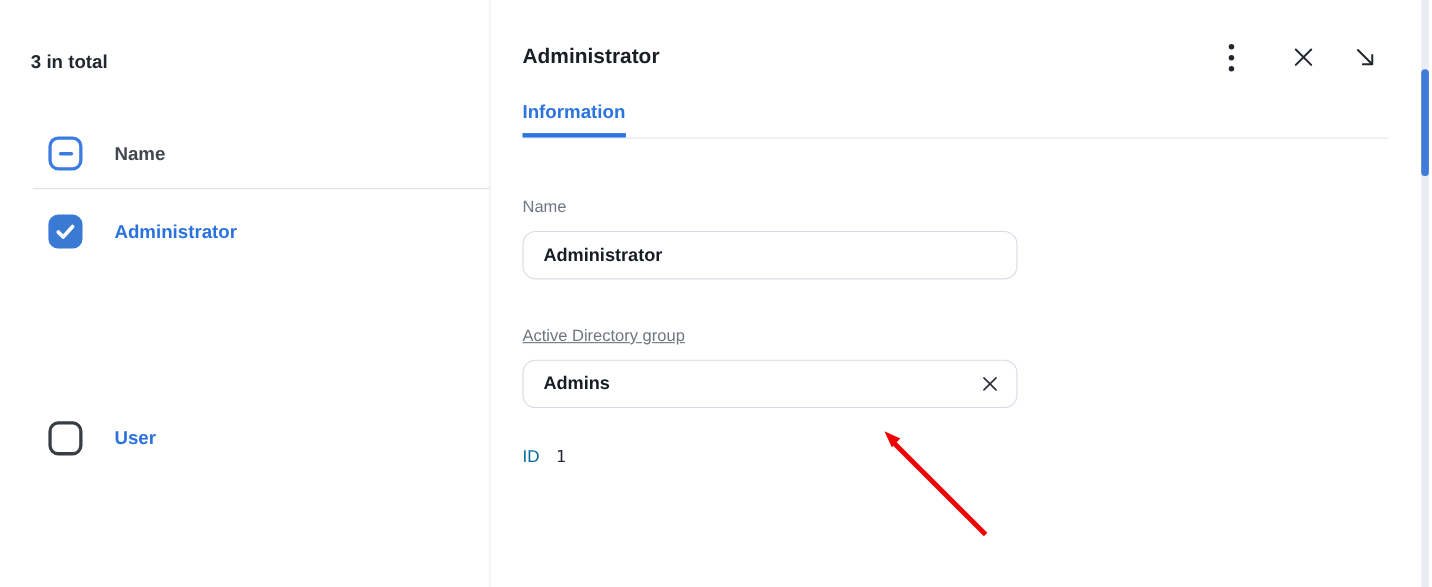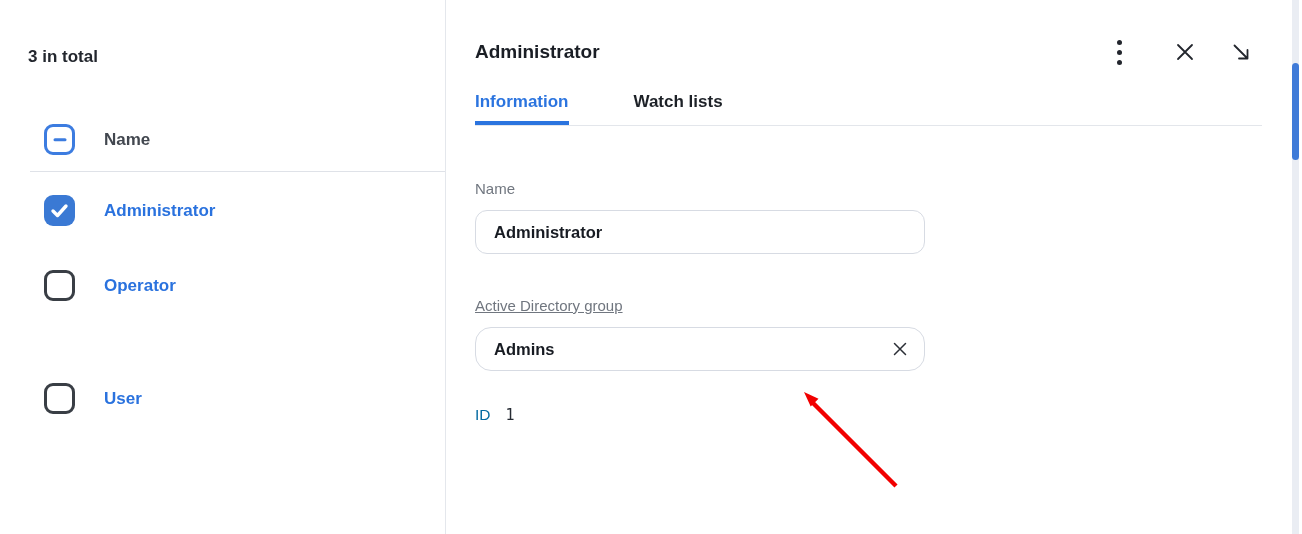--- a/index.html
+++ b/index.html
@@ -37,31 +37,31 @@
   .right-panel { position:absolute; left:446px; top:0; width:856px; height:534px; background:#fff; }
   .panel-title { position:absolute; left:29px; top:41px; font-size:19px; font-weight:700; color:#1a1e25; }
 
   .hdr-icon { position:absolute; top:40px; width:24px; height:24px; display:flex; align-items:center; justify-content:center; cursor:pointer; color:#22262d; }
   .icon-kebab { left:661px; }
   .icon-close { left:727px; }
   .icon-expand { left:783px; }
   .kebab-dots { display:flex; flex-direction:column; gap:5px; }
   .kebab-dots i { width:5px; height:5px; border-radius:50%; background:#22262d; }
 
-  .tabs { position:absolute; left:29px; top:92px; width:787px; display:flex; gap:65px; border-bottom:1px solid #e3e6eb; }
+  .tabs { position:absolute; left:29px; top:92px; width:787px; display:flex; gap:31px; border-bottom:1px solid #e3e6eb; }
   .tab { font-size:17px; font-weight:600; color:#1d2127; padding-bottom:9px; border-bottom:4px solid transparent; cursor:pointer; white-space:nowrap; }
   .tab.active { color:#2b74df; border-bottom-color:#2b74df; }
 
   .field-label { position:absolute; left:29px; font-size:15px; color:#70767f; }
   .lbl-name { top:180px; }
   .lbl-adgroup { top:297px;text-decoration:underline; }
 
   .text-input { position:absolute; left:29px; width:450px; height:44px; border:1px solid #d7dbe3; border-radius:12px; background:#fff; display:flex; align-items:center; padding:0 14px 0 18px; }
   .input-name { top:210px; }
-  .input-adgroup { top:327px;border-radius:16px; }
+  .input-adgroup { top:327px; }
   .input-value { font-size:16.5px; font-weight:700; color:#171b22; flex:1; }
   .clear-btn { width:20px; height:20px; display:flex; align-items:center; justify-content:center; cursor:pointer; color:#2b2f36; }
 
   .id-row { position:absolute; left:29px; top:406px; display:flex; align-items:baseline; }
   .id-label { font-size:15.5px; color:#0369a1; }
   .id-value { margin-left:15px; font-family:"DejaVu Sans Mono", monospace; font-size:15px; color:#262b33; }
 
   .annotation-arrow { position:absolute; left:795px; top:385px; pointer-events:none; }
 
   
@@ -87,24 +87,20 @@
 
     <div class="row row-1">
       <div class="cb checked">
         <svg width="31" height="31" viewBox="0 0 31 31">
           <polyline points="9,16 13.5,20.5 22,11" fill="none" stroke="#ffffff" stroke-width="3.4" stroke-linecap="round" stroke-linejoin="round"></polyline>
         </svg>
       </div>
       <div class="row-label link-label">Administrator</div>
     </div>
 
-    <div class="row row-2">
-      <div class="cb unchecked"></div>
-      <div class="row-label link-label">Operator</div>
-    </div>
 
     <div class="row row-3">
       <div class="cb unchecked"></div>
       <div class="row-label link-label">User</div>
     </div>
   </div>
 
   <div class="v-divider"></div>
 
   <div class="right-panel">
@@ -123,21 +119,20 @@
         </svg>
     </div>
     <div class="hdr-icon icon-expand">
       <svg width="22" height="22" viewBox="0 0 22 22">
           <path d="M4.5 4.5 L17 17 M17.5 9 V17.5 H9" stroke="#22262d" stroke-width="1.8" stroke-linecap="round" stroke-linejoin="round" fill="none"></path>
         </svg>
     </div>
 
     <div class="tabs">
       <div class="tab active">Information</div>
-      <div class="tab">Watch lists</div>
     </div>
 
     <div class="field-label lbl-name">Name</div>
     <div class="text-input input-name">
       <div class="input-value">Administrator</div>
     </div>
 
     <div class="field-label lbl-adgroup">Active Directory group</div>
     <div class="text-input input-adgroup">
       <div class="input-value">Admins</div>

